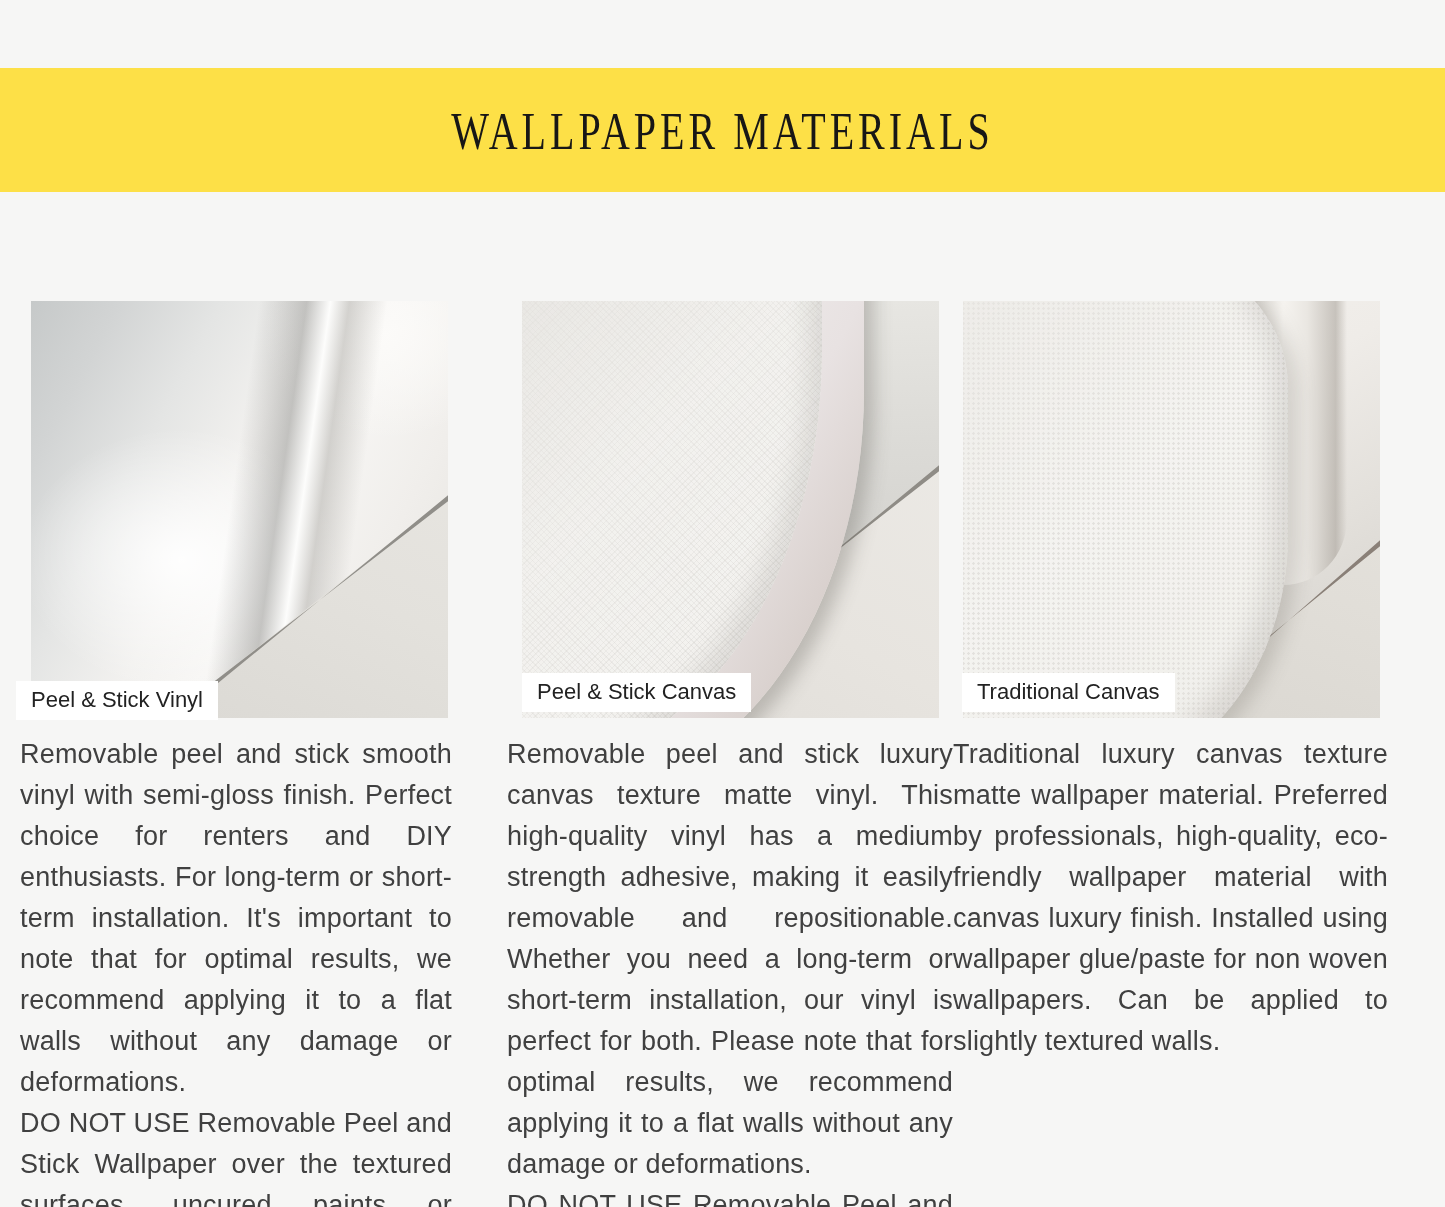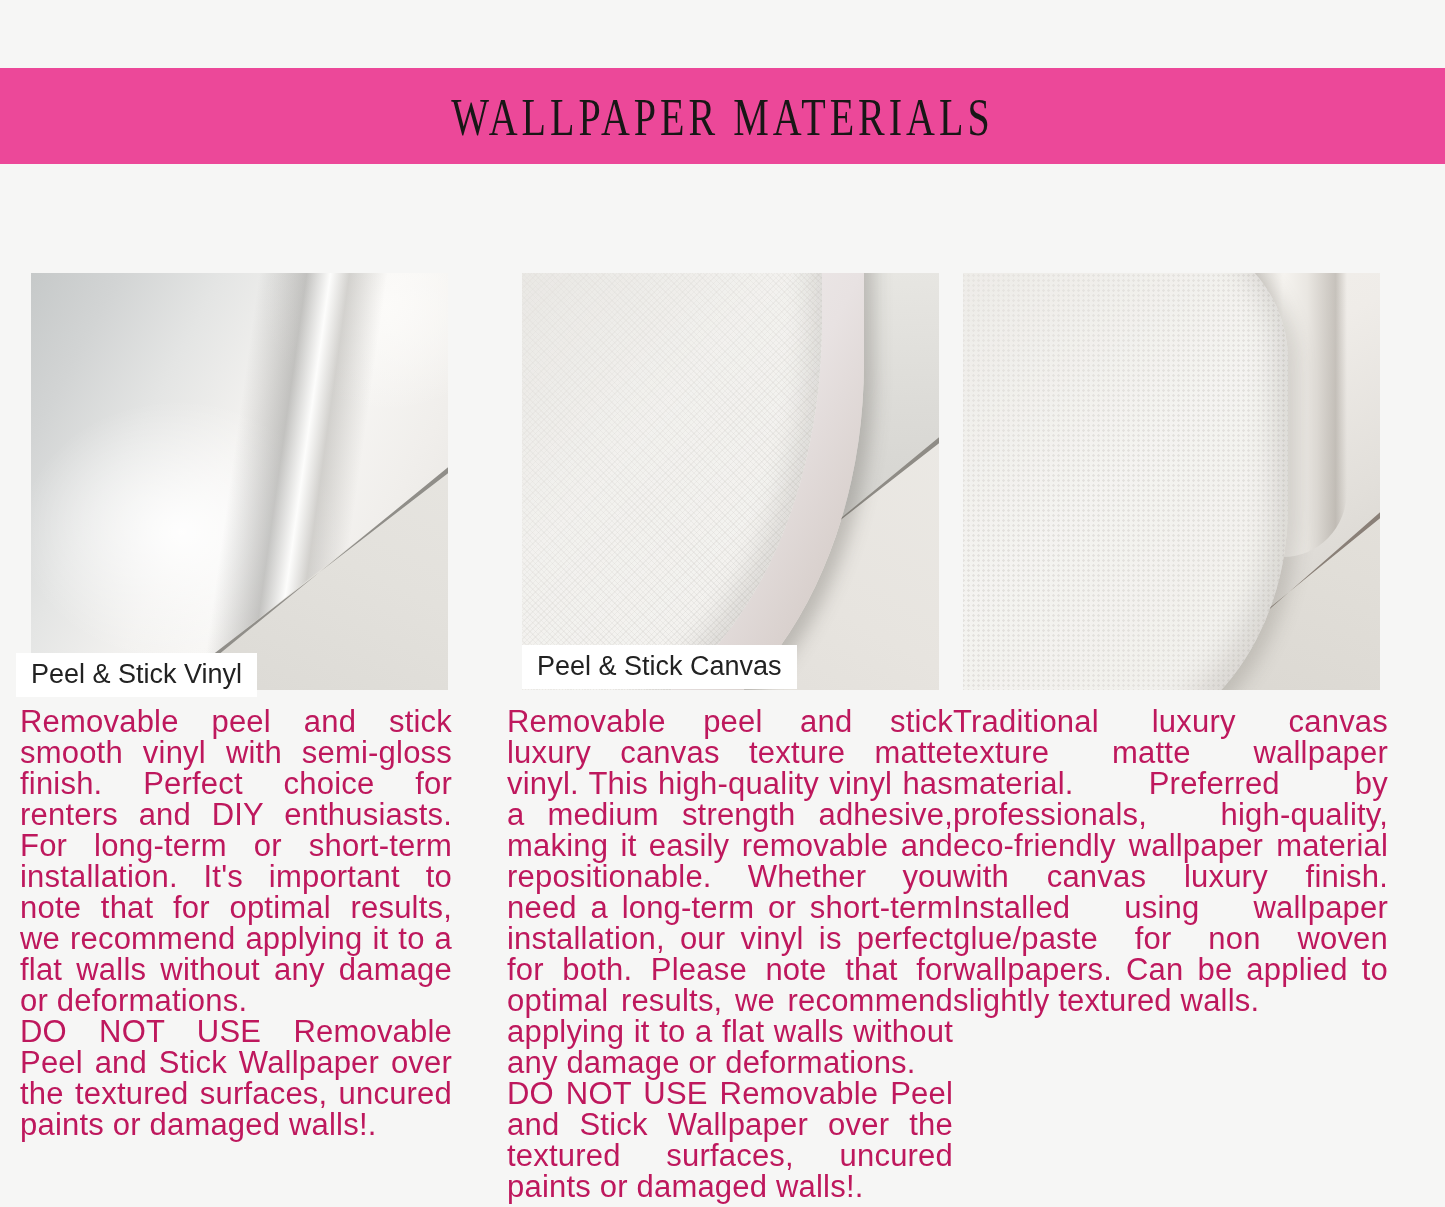--- a/index.html
+++ b/index.html
@@ -5,22 +5,22 @@
   * { margin:0; padding:0; box-sizing:border-box; }
   html,body { width:1445px; height:1207px; }
   body {
     font-family:"Liberation Sans", sans-serif;
     background:#f6f6f5;
     color:#1f1f1f;
     overflow:hidden;
   }
   .top-strip { height:68px; background:#f6f6f5; }
   .banner {
-    height:96px;
-    background:#ec4899;
+    height:124px;
+    background:#fde047;
     display:flex; align-items:center; justify-content:center;
   }
   .banner h1 {
     font-family:"Liberation Serif", serif;
     font-weight:400;
     font-size:40px;
     letter-spacing:4px;
     color:#181716;
     transform:scaleY(1.34);
     white-space:nowrap;
@@ -89,36 +89,36 @@
       linear-gradient(140deg, rgba(235,233,229,.85) 0%, rgba(246,245,242,.45) 50%, rgba(238,236,231,.65) 100%),
       radial-gradient(rgba(130,125,117,.28) 1px, rgba(0,0,0,0) 1.5px);
     background-size:auto, 5px 5px;
     box-shadow:inset -16px -10px 24px rgba(115,109,100,.17), 10px 6px 18px rgba(95,90,82,.22);
   }
 
   .material-label {
     position:absolute;
     background:#ffffff;
     color:#222222;
-    font-size:27px;
+    font-size:22px;
     line-height:1;
     padding:8px 15px 9px 15px;
     white-space:nowrap;
     z-index:5;
   }
   .col-1 .material-label { left:-4px; top:380px; }
   .col-2 .material-label { left:15px;  top:372px; }
   .col-3 .material-label { left:9px;   top:372px; }
 
   .desc, .warning {
-    font-size:31px;
-    line-height:31px;
+    font-size:27px;
+    line-height:41px;
     letter-spacing:0.2px;
     text-align:justify;
-    color:#be185d;
+    color:#404040;
   }
   .desc { margin-top:16px; }
   .warning {
     text-decoration-thickness:2px;
     text-underline-offset:5px;
     text-decoration-skip-ink:none;
   }
   .warning:empty { display:none; }
 </style>
 </head>
@@ -160,17 +160,18 @@
   </section>
 
   <section class="col col-3">
     <div class="photo">
       <div class="ly p3-base"></div>
       <div class="ly p3-curl"></div>
       <div class="ly p3-table"></div>
       <div class="ly p3-line"></div>
       <div class="ly p3-sheet"></div>
     </div>
+    <div class="material-label">Traditional Canvas</div>
     <p class="desc">Traditional luxury canvas texture matte wallpaper material. Preferred by professionals, high-quality, eco-friendly wallpaper material with canvas luxury finish. Installed using wallpaper glue/paste for non woven wallpapers. Can be applied to slightly textured walls.</p>
 
   </section>
 
 </main>
 
 </body></html>

